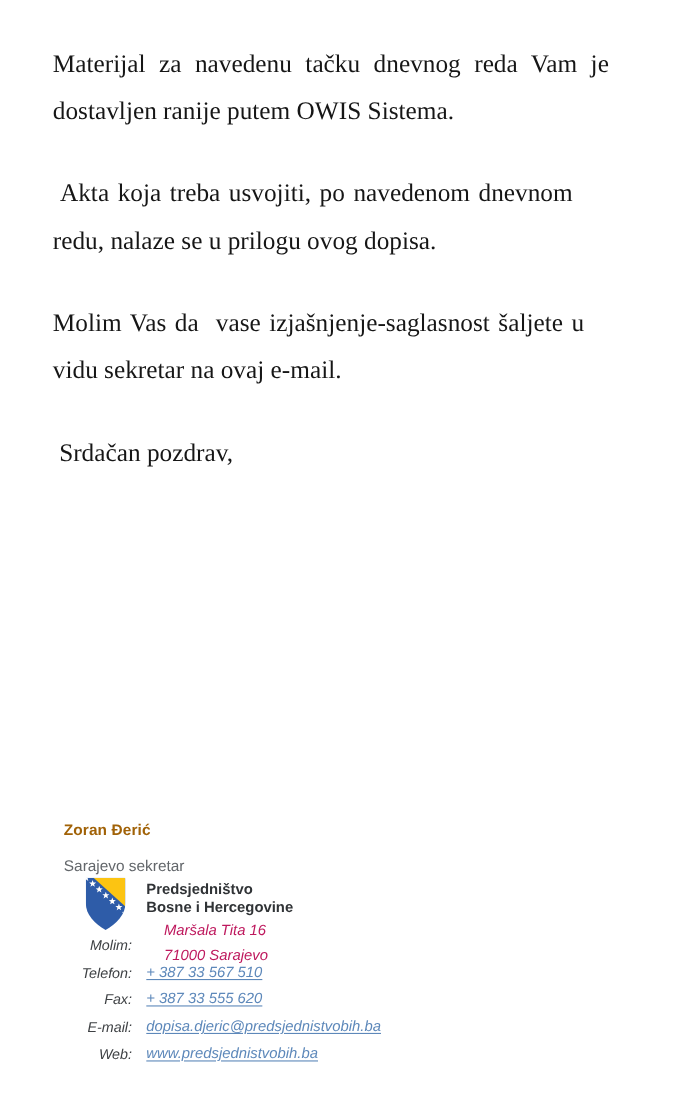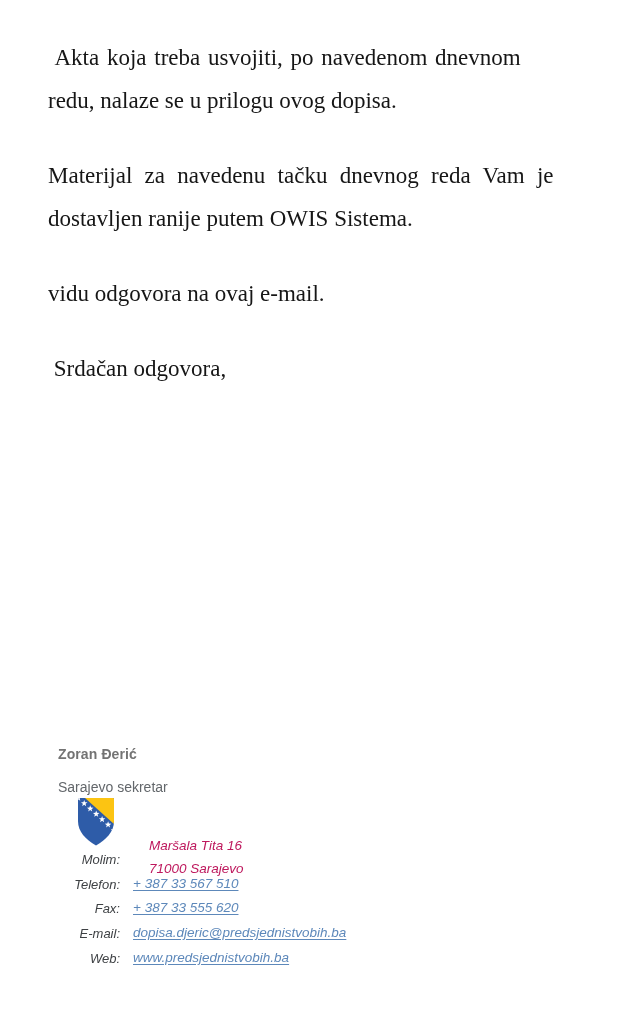--- a/index.html
+++ b/index.html
@@ -23,21 +23,21 @@
   .para { margin: 0 0 32px 0; }
   .bline { white-space: pre; line-height: 43px; height: 43px; }
   .ws-wide { word-spacing: 6.5px; }
   .ws-med  { word-spacing: 2px; }
 
   
   .sig { position: absolute; top: 0; left: 0; width: 632px; height: 1011px; pointer-events: none; }
   .sig > * { pointer-events: auto; }
   .abs { position: absolute; }
 
-  .sig-name  { left: 58px; top: 746px; font-size: 14px; font-weight: bold; color: #737373; letter-spacing: .1px; }
+  .sig-name  { left: 58px; top: 746px; font-size: 14px; font-weight: bold; color: #a16207; letter-spacing: .1px; }
   .sig-title { left: 58px; top: 779px; font-size: 14px; color: #63676b; }
 
   .logo { left: 75px; top: 797px; width: 42px; height: 50px; }
 
   .org {
     left: 133px; top: 801px;
     font-size: 13.5px; font-weight: bold;
     color: #303336; line-height: 15.5px;
   }
 
@@ -70,32 +70,33 @@
   .link-tel   { top: 876px; }
   .link-fax   { top: 900px; }
   .link-email { top: 925px; }
   .link-web   { top: 950px; }
 </style>
 </head>
 <body>
 
 <div class="body-text">
   <div class="para">
+    <div class="bline ws-wide">Materijal za navedenu tačku dnevnog reda Vam je</div>
+    <div class="bline">dostavljen ranije putem OWIS Sistema.</div>
+  </div>
+  <div class="para">
     <div class="bline ws-med"> Akta koja treba usvojiti, po navedenom dnevnom</div>
     <div class="bline">redu, nalaze se u prilogu ovog dopisa.</div>
   </div>
   <div class="para">
-    <div class="bline ws-wide">Materijal za navedenu tačku dnevnog reda Vam je</div>
-    <div class="bline">dostavljen ranije putem OWIS Sistema.</div>
+    <div class="bline ws-med">Molim Vas da  vase izjašnjenje-saglasnost šaljete u</div>
+    <div class="bline">vidu sekretar na ovaj e-mail.</div>
   </div>
   <div class="para">
-    <div class="bline">vidu odgovora na ovaj e-mail.</div>
-  </div>
-  <div class="para">
-    <div class="bline"> Srdačan odgovora,</div>
+    <div class="bline"> Srdačan pozdrav,</div>
   </div>
 </div>
 
 <div class="sig">
 
   <div class="abs sig-name">Zoran Đerić</div>
   <div class="abs sig-title">Sarajevo sekretar</div>
 
   <svg class="abs logo" viewBox="0 0 42 50" xmlns="http://www.w3.org/2000/svg">
     <defs>
@@ -110,20 +111,24 @@
       <use href="#star" transform="translate(3.3,1.1)"></use>
       <use href="#star" transform="translate(9.2,6.4)"></use>
       <use href="#star" transform="translate(15.2,11.7)"></use>
       <use href="#star" transform="translate(21.2,17.0)"></use>
       <use href="#star" transform="translate(27.1,22.4)"></use>
       <use href="#star" transform="translate(33.1,27.7)"></use>
       <use href="#star" transform="translate(39.0,33.1)"></use>
     </g>
   </svg>
 
+  <div class="abs org">
+    <div>Predsjedništvo</div>
+    <div>Bosne i Hercegovine</div>
+  </div>
 
   <div class="abs val val-addr1">Maršala Tita 16</div>
   <div class="abs lbl lbl-adresa">Molim:</div>
   <div class="abs val val-addr2">71000 Sarajevo</div>
 
   <div class="abs lbl lbl-telefon">Telefon:</div>
   <a href="#" class="siglink link-tel">+ 387 33 567 510</a>
 
   <div class="abs lbl lbl-fax">Fax:</div>
   <a href="#" class="siglink link-fax">+ 387 33 555 620</a>

